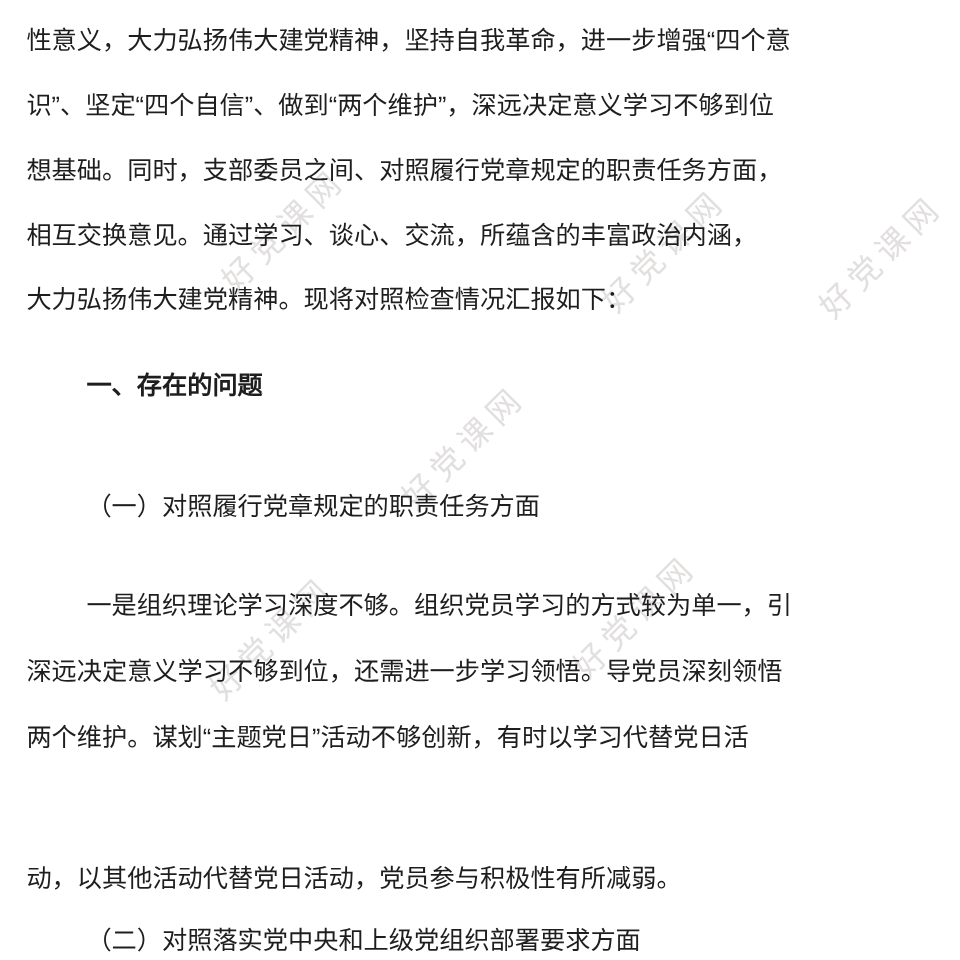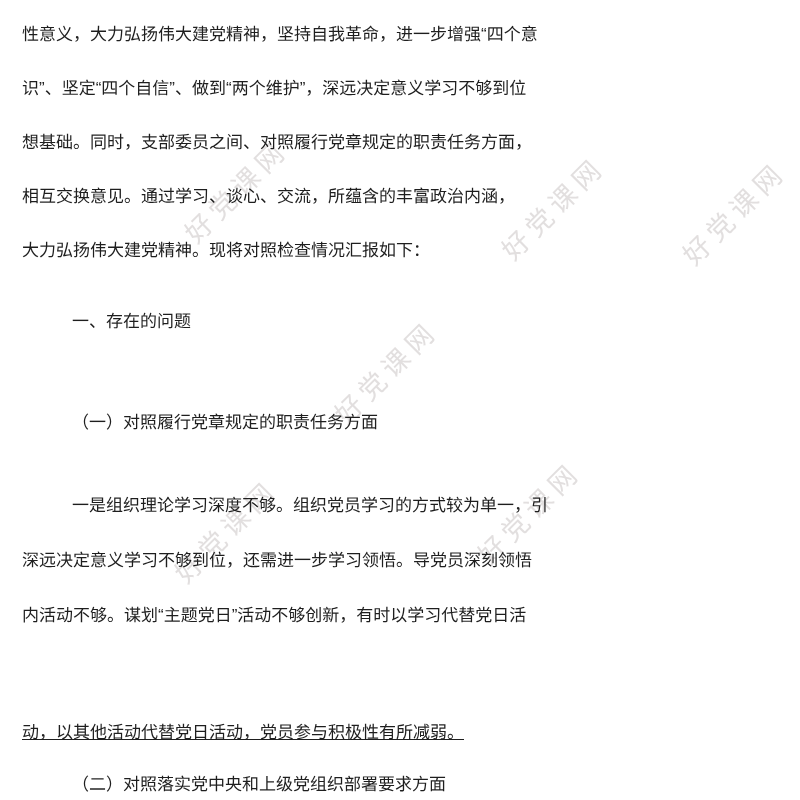--- a/index.html
+++ b/index.html
@@ -35,44 +35,44 @@
   .wm3 { left: 733px; top: 212px; }
   .wm4 { left: 385px; top: 371px; }
   .wm5 { left: 225px; top: 530px; }
   .wm6 { left: 528px; top: 512px; }
   
   .doc {
     position: absolute;
     inset: 0;
     z-index: 2;
     color: #1e1e1e;
-    font-size: 17px;
+    font-size: 21px;
   }
   .block {
     position: absolute;
     left: 22px;
     right: 8px;
   }
   .para-a .line { line-height: 54px; }
   .para-b .line { line-height: 55px; }
   .line {
     white-space: nowrap;
   }
   .single {
     line-height: 54px;
     white-space: nowrap;
   }
   .indent {
     padding-left: 50px;
   }
   .b-para-a   { top: 8px; }
-  .b-heading1 { top: 295px; }
+  .b-heading1 { top: 295px; font-weight: bold; }
   .b-heading2 { top: 396px; }
   .b-para-b   { top: 478px; }
-  .b-para-b-last { top: 706px; text-decoration: underline; }
+  .b-para-b-last { top: 706px; }
   .b-heading3 { top: 758px; }
 </style>
 </head>
 <body>
 
 <div class="page">
 
   <div class="wm-layer">
     <span class="wm wm1">好党课网</span>
     <span class="wm wm2">好党课网</span>
@@ -92,21 +92,21 @@
       <div class="line">大力弘扬伟大建党精神。现将对照检查情况汇报如下：</div>
     </div>
 
     <div class="block single indent b-heading1">一、存在的问题</div>
 
     <div class="block single indent b-heading2">（一）对照履行党章规定的职责任务方面</div>
 
     <div class="block para-b b-para-b">
       <div class="line indent">一是组织理论学习深度不够。组织党员学习的方式较为单一，引</div>
       <div class="line">深远决定意义学习不够到位，还需进一步学习领悟。导党员深刻领悟</div>
-      <div class="line">内活动不够。谋划“主题党日”活动不够创新，有时以学习代替党日活</div>
+      <div class="line">两个维护。谋划“主题党日”活动不够创新，有时以学习代替党日活</div>
     </div>
 
     <div class="block single b-para-b-last">动，以其他活动代替党日活动，党员参与积极性有所减弱。</div>
 
     <div class="block single indent b-heading3">（二）对照落实党中央和上级党组织部署要求方面</div>
 
   </div>
 </div>
 
 </body></html>

